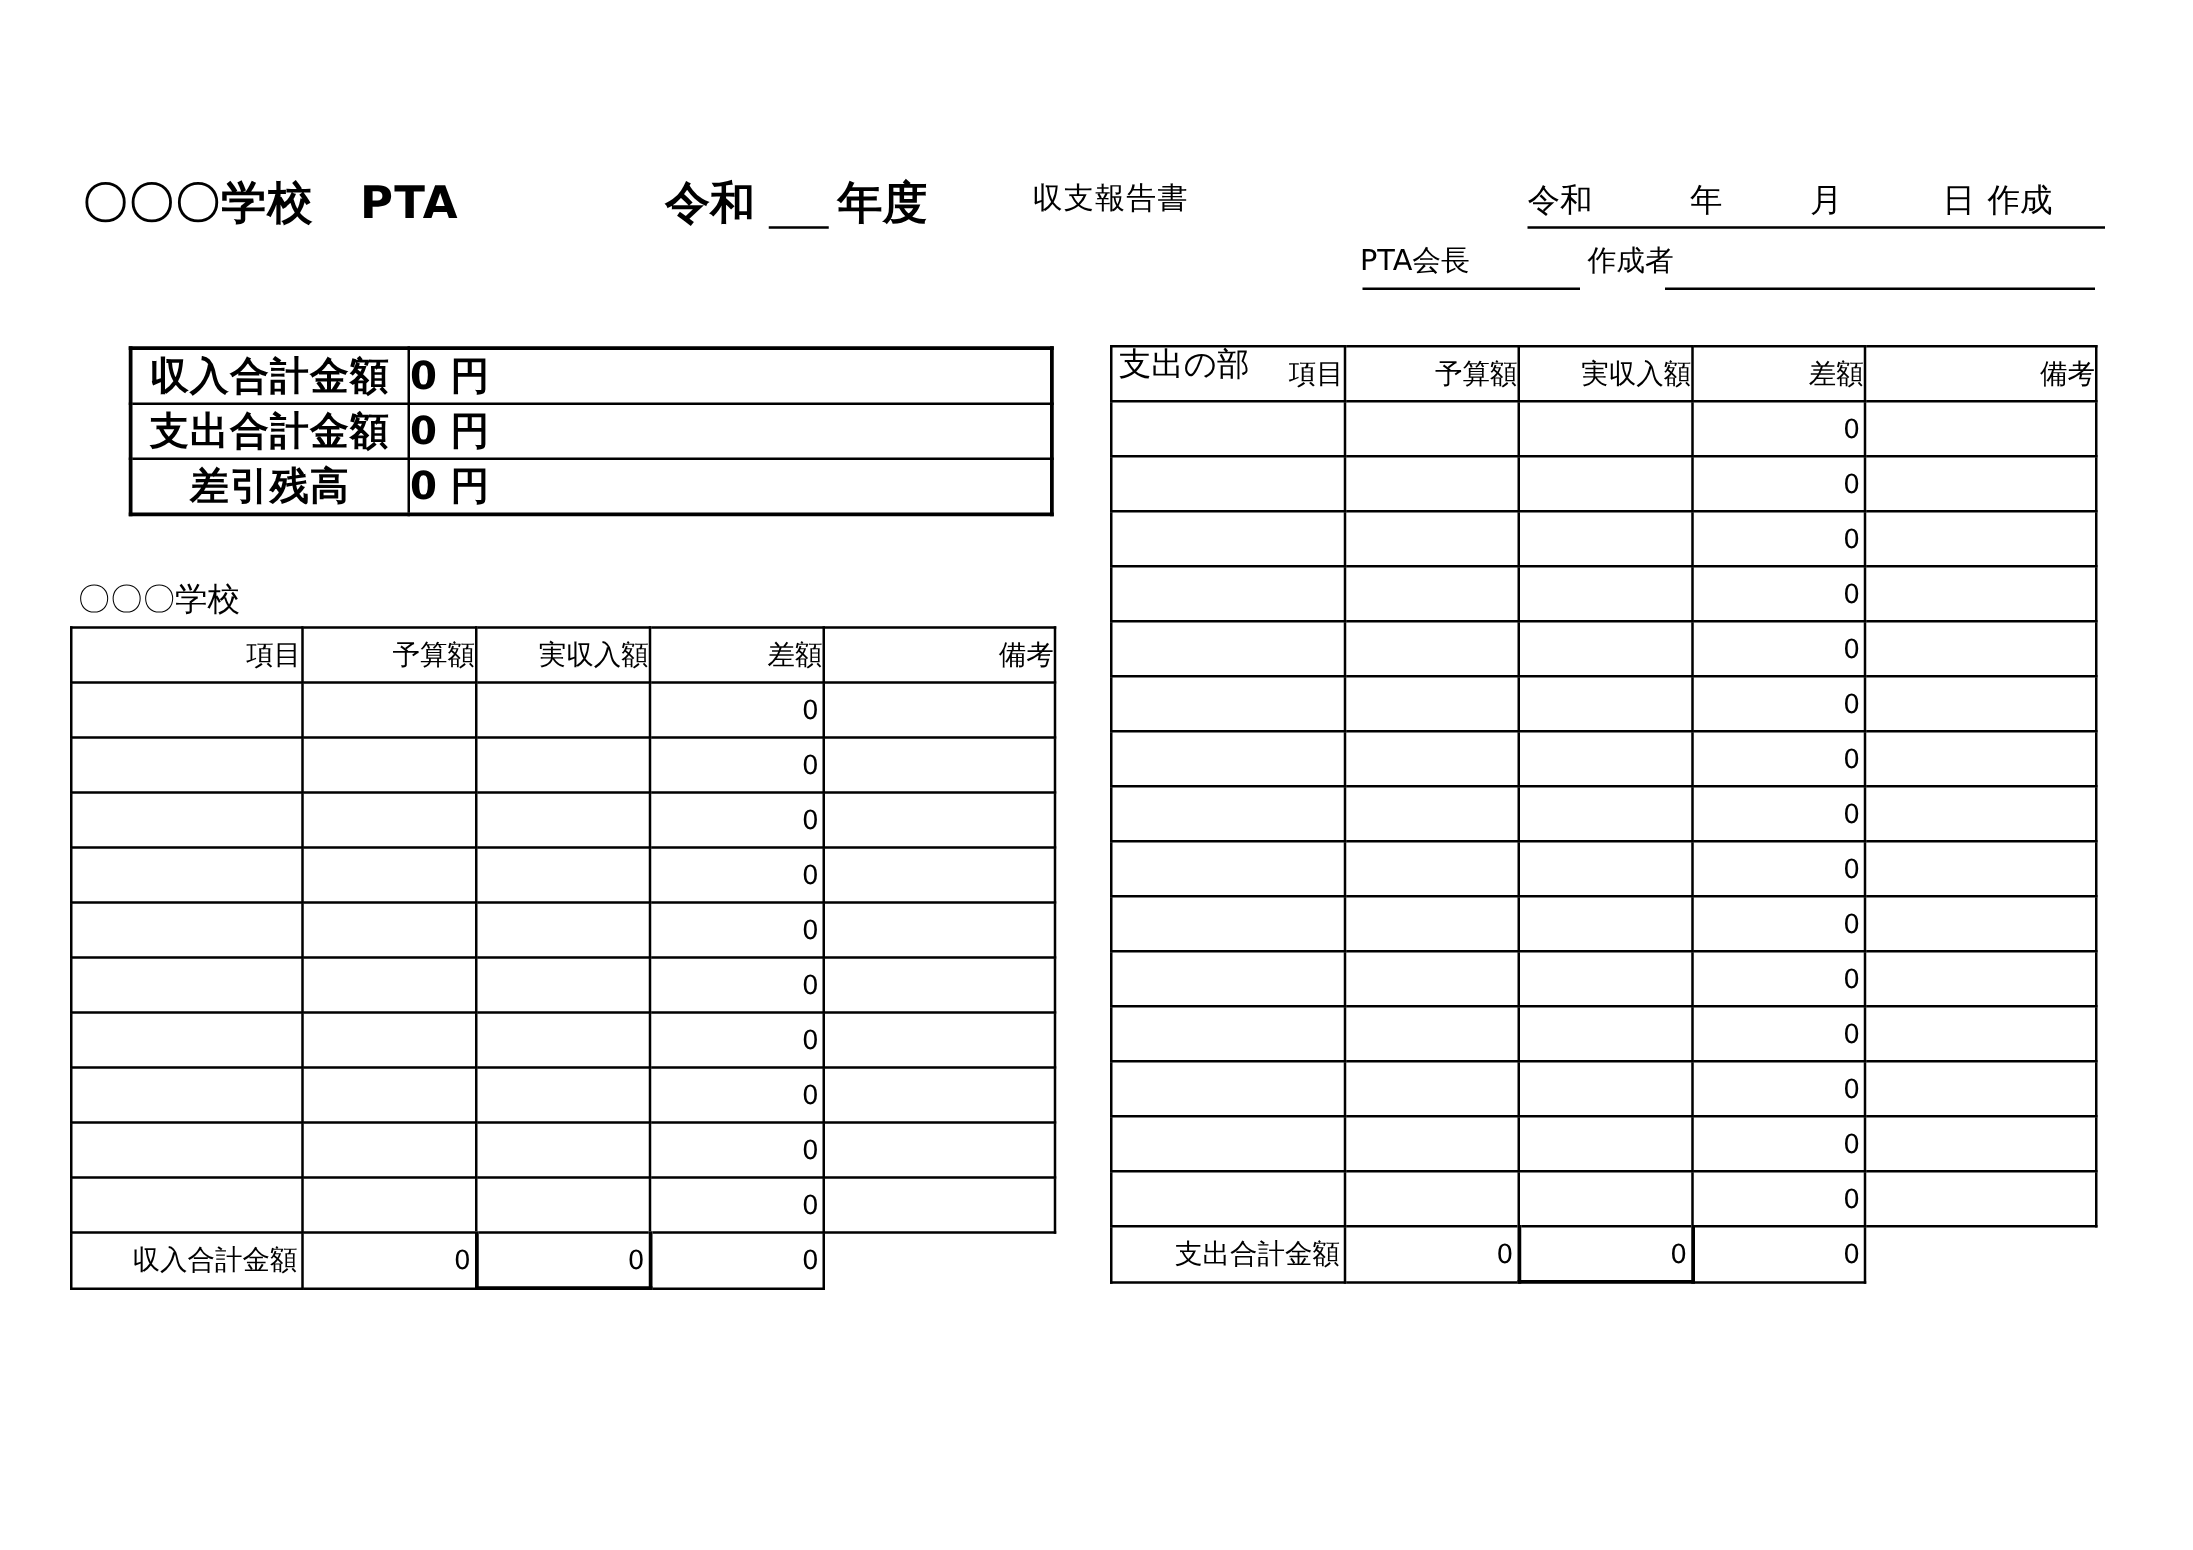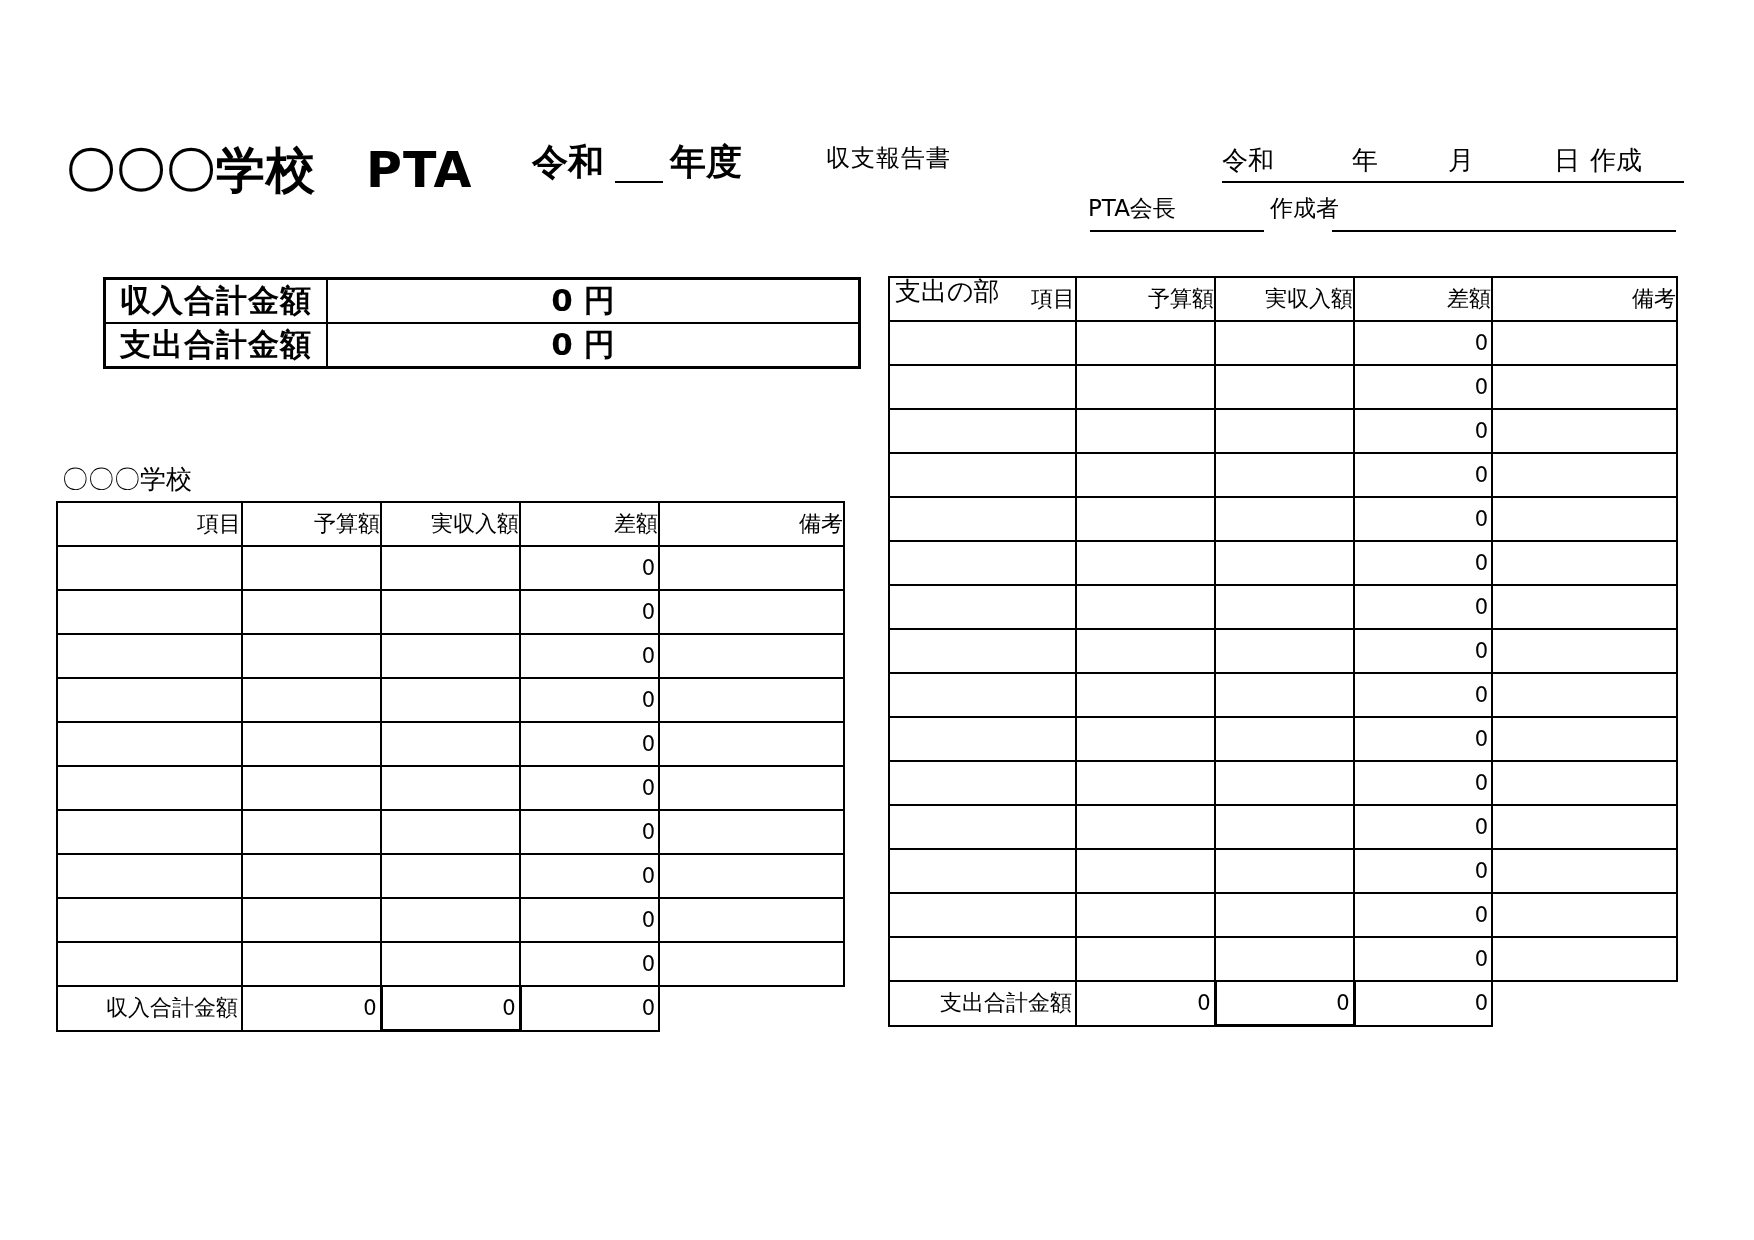--- a/index.html
+++ b/index.html
@@ -1,41 +1,41 @@
 <!DOCTYPE html>
 <html><head>
 <meta charset="utf-8">
 <style>
   html, body { margin: 0; padding: 0; background: #ffffff; }
   body {
     width: 1754px; height: 1240px; position: relative; overflow: hidden;
     font-family: "DejaVu Sans", "Liberation Sans", sans-serif; color: #000;
   }
   .abs { position: absolute; }
-  .title-school { left: 66px; top: 138px; font-size: 49px; font-weight: bold; letter-spacing: 1px; white-space: nowrap; }
+  .title-school { left: 66px; top: 138px; font-size: 36px; font-weight: bold; letter-spacing: 1px; white-space: nowrap; }
   .title-reiwa { left: 532px; top: 138px; font-size: 36px; font-weight: bold; white-space: nowrap; }
   .title-year-blank { left: 615px; top: 181px; width: 48px; border-bottom: 2px solid #000; height: 0; }
   .title-nendo { left: 670px; top: 138px; font-size: 36px; font-weight: bold; white-space: nowrap; text-align: right; }
   .title-report { left: 826px; top: 142px; font-size: 24px; font-weight: normal; letter-spacing: 1px; white-space: nowrap; }
 
   .date-line { left: 1222px; top: 141px; width: 462px; height: 40px; border-bottom: 2px solid #000; font-size: 26px; }
   .date-line span { position: absolute; top: 2px; white-space: nowrap; }
 
   .sig-label { font-size: 23px; white-space: nowrap; }
   .sig-line { height: 0; border-bottom: 2px solid #000; }
 
   .section-label { font-size: 26px; white-space: nowrap; }
 
   table { border-collapse: collapse; table-layout: fixed; position: absolute; }
   td, th { border: 2px solid #000; padding: 0; overflow: hidden; white-space: nowrap; }
 
   .summary { left: 103px; top: 277px; border: 3px solid #000; }
   .summary td { height: 41px; font-weight: bold; font-size: 31px; }
   .summary td.lbl { width: 220px; text-align: center; letter-spacing: 1px; }
-  .summary td.val { width: 510px; text-align: center; padding-right: 20px; }
+  .summary td.val { width: 510px; text-align: left; padding-right: 2px; }
 
   .ledger th { height: 42px; font-weight: normal; font-size: 22px; text-align: right; }
   .ledger td { height: 42px; font-size: 21px; text-align: right; padding-right: 3px; }
   .ledger tr.total td { border-top: 2px solid #000; }
   .ledger td.total-label { text-align: right; padding-right: 3px; font-size: 22px; }
   .ledger td.blank { border: none; }
   .ledger td.emph { border: 3px solid #000; }
 </style>
 </head>
 <body>
@@ -60,20 +60,24 @@
 <div class="abs sig-line" style="left:1332px; top:230px; width:344px;"></div>
 
 <table class="summary">
   <tbody>
       <tr>
     <td class="lbl">収入合計金額</td>
     <td class="val">0 円</td>
   </tr>
   <tr>
     <td class="lbl">支出合計金額</td>
+    <td class="val">0 円</td>
+  </tr>
+  <tr>
+    <td class="lbl">差引残高</td>
     <td class="val">0 円</td>
   </tr>
 </tbody>
   </table>
 
 <div class="abs section-label" style="left:62px; top:462px;">〇〇〇学校</div>
 <table class="ledger" id="income-table" style="left:56px; top:501px;">
   <colgroup>
       <col style="width:185px">
       <col style="width:139px">

